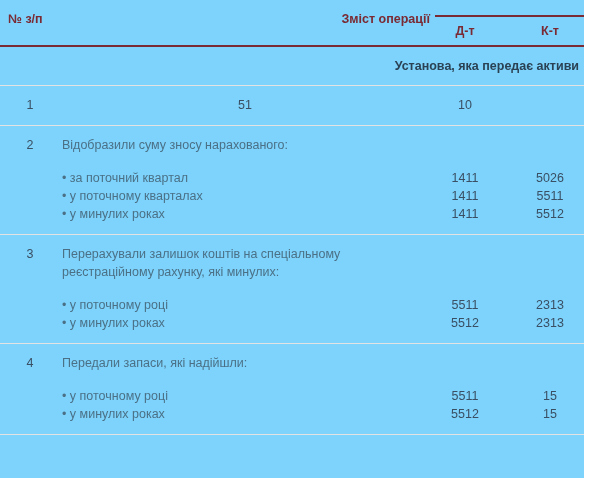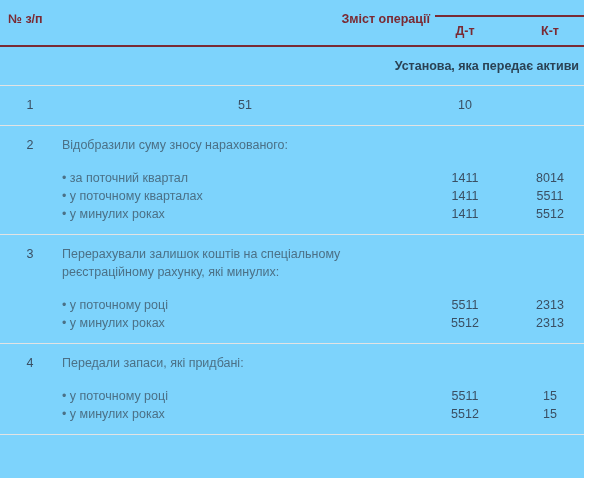--- a/index.html
+++ b/index.html
@@ -95,21 +95,21 @@
         <div class="line">
           <div class="c-num">2</div>
           <div class="c-text">Відобразили суму зносу нарахованого:</div>
           <div class="c-val"></div>
           <div class="c-val"></div>
         </div>
         <div class="line item item-first">
           <div class="c-num"></div>
           <div class="c-text">• за поточний квартал</div>
           <div class="c-val">1411</div>
-          <div class="c-val">8014</div>
+          <div class="c-val">5026</div>
         </div>
         <div class="line item">
           <div class="c-num"></div>
           <div class="c-text">• у поточному кварталах</div>
           <div class="c-val">1411</div>
           <div class="c-val">5511</div>
         </div>
         <div class="line item">
           <div class="c-num"></div>
           <div class="c-text">• у минулих роках</div>
@@ -139,21 +139,21 @@
         <div class="line item">
           <div class="c-num"></div>
           <div class="c-text">• у минулих роках</div>
           <div class="c-val">5512</div>
           <div class="c-val">2313</div>
         </div>
       </div>
       <div class="row">
         <div class="line">
           <div class="c-num">4</div>
-          <div class="c-text">Передали запаси, які придбані:</div>
+          <div class="c-text">Передали запаси, які надійшли:</div>
           <div class="c-val"></div>
           <div class="c-val"></div>
         </div>
         <div class="line item item-first">
           <div class="c-num"></div>
           <div class="c-text">• у поточному році</div>
           <div class="c-val">5511</div>
           <div class="c-val">15</div>
         </div>
         <div class="line item">

